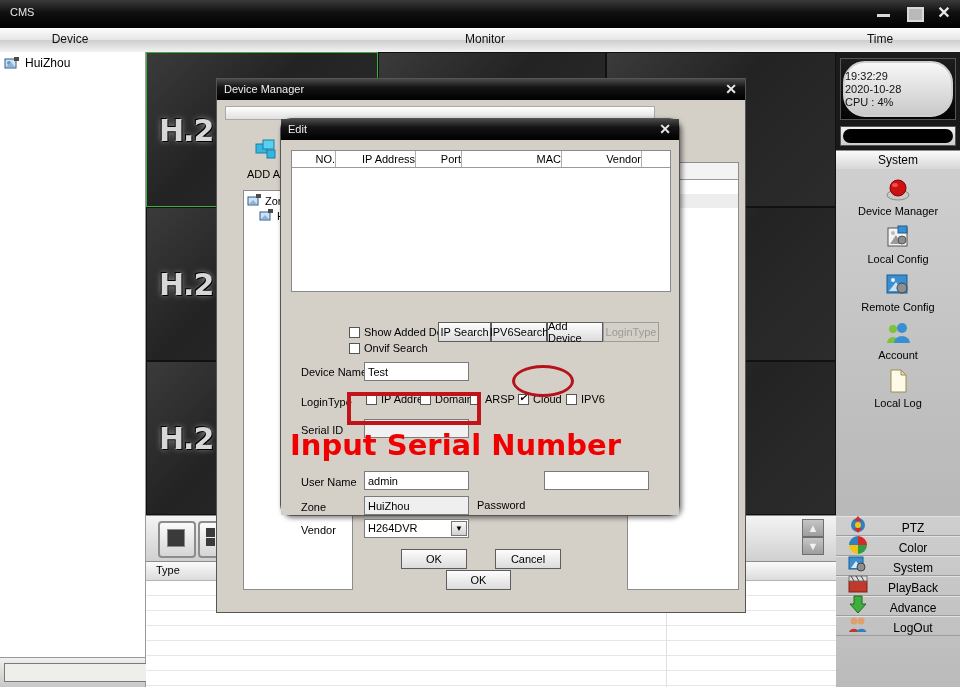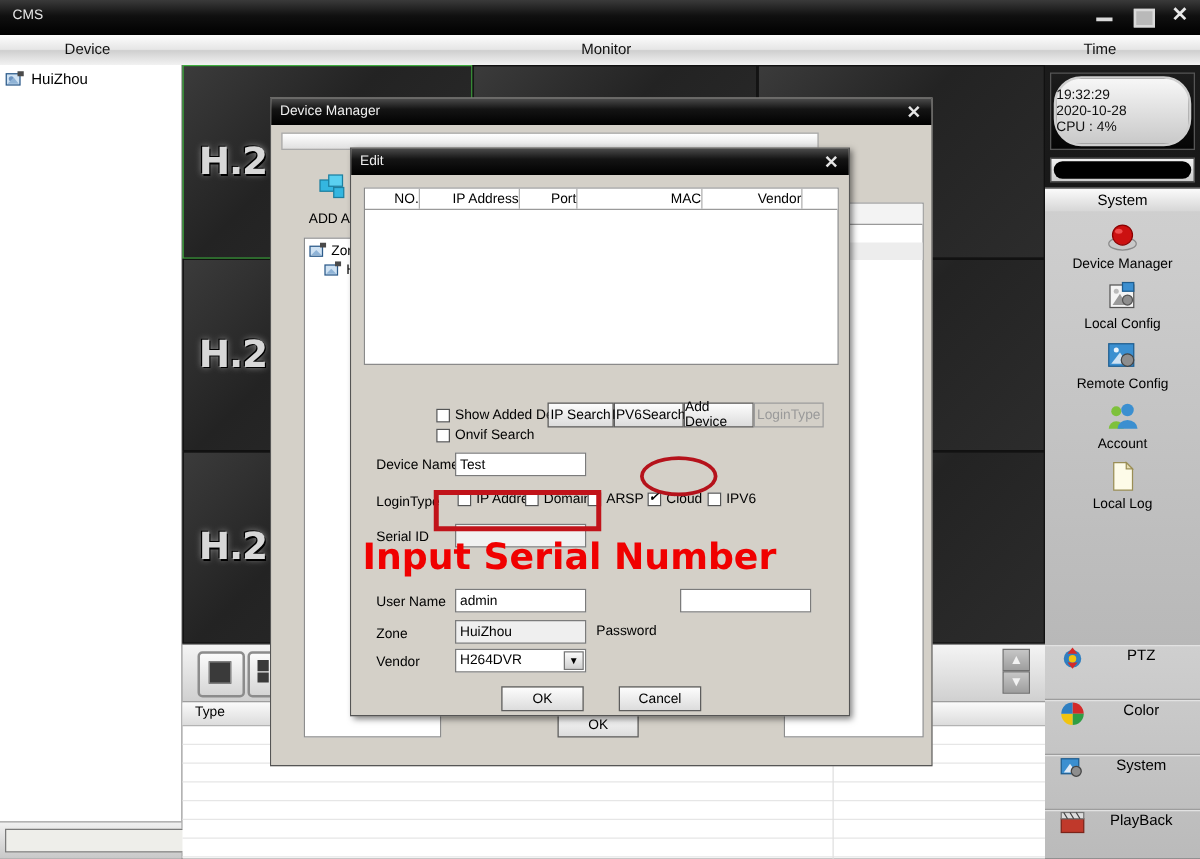--- a/index.html
+++ b/index.html
@@ -114,21 +114,21 @@
   .blackpill i{display:block;width:100%;height:100%;background:#000;border-radius:8px;}
   .syshead{position:absolute;left:0;top:98px;width:124px;height:19px;
     background:linear-gradient(to bottom,#fbfbfb,#d4d4d4);border-top:1px solid #8d8d8d;border-bottom:1px solid #8d8d8d;
     text-align:center;font-size:12px;color:#000;line-height:19px;}
   .sysbody{position:absolute;left:0;top:117px;width:124px;height:347px;
     background:linear-gradient(to bottom,#cfcfcf,#b8b8b8);}
   .sysitem{display:flex;flex-direction:column;align-items:center;margin-top:8px;cursor:pointer;}
   .sysitem .lbl{font-size:11px;color:#000;margin-top:2px;}
   .menulist{position:absolute;left:0;top:464px;width:124px;height:223px;
     background:linear-gradient(to bottom,#cfcfcf,#b4b4b4);}
-  .mitem{height:44px;display:flex;align-items:flex-start;gap:8px;padding-left:12px;
+  .mitem{height:20px;display:flex;align-items:flex-end;gap:8px;padding-left:12px;
     border-bottom:1px solid #9d9d9d;border-top:1px solid #e2e2e2;box-sizing:border-box;cursor:pointer;}
   .mitem .lbl{font-size:12px;color:#000;width:70px;text-align:center;}
 
   
   .ico{width:22px;height:20px;position:relative;display:inline-block;}
   .ico.big{width:28px;height:26px;}
 
   
   .dlg{position:absolute;background:#d4d0c8;border:1px solid #555;box-sizing:border-box;}
   .dlg-title{height:21px;background:linear-gradient(to bottom,#4a4a4a 0%,#141414 40%,#000 100%);
@@ -142,21 +142,21 @@
   .dm-addarea .lbl{font-size:11px;color:#000;margin-top:4px;}
   .dm-tree{position:absolute;left:26px;top:90px;width:110px;height:400px;background:#fff;border:1px solid #8d8d8d;box-sizing:border-box;padding:3px;}
   .dm-tree .row{display:flex;align-items:center;gap:4px;font-size:11px;color:#000;margin-bottom:2px;}
   .dm-tree .row.child{padding-left:12px;}
   .dm-table{position:absolute;left:410px;top:62px;width:112px;height:428px;background:#fff;border:1px solid #8d8d8d;box-sizing:border-box;}
   .dm-table .hd{height:17px;border-bottom:1px solid #999;font-size:11px;color:#000;padding:2px 0 0 4px;box-sizing:border-box;font-weight:bold;background:#f3f3f3;}
   .dm-table .alt{height:14px;background:#ededed;}
   .dm-ok{position:absolute;left:229px;bottom:22px;width:65px;height:20px;}
 
   
-  #editdlg{left:280px;top:118px;width:400px;height:455px;box-shadow:2px 2px 5px rgba(0,0,0,.5);}
+  #editdlg{left:280px;top:118px;width:400px;height:398px;box-shadow:2px 2px 5px rgba(0,0,0,.5);border-radius:11px;}
   #editdlg .body{position:absolute;left:0;top:21px;right:0;bottom:0;background:#d4d0c8;}
   .ed-table{position:absolute;left:10px;top:10px;width:380px;height:142px;background:#fff;border:1px solid #8a8a8a;box-sizing:border-box;text-align:right;}
   .ed-table .hdr{display:flex;height:16px;border-bottom:1px solid #9a9a9a;background:#fff;}
   .ed-table .hdr div{font-size:11px;color:#000;padding:2px 0 0 5px;box-sizing:border-box;border-right:1px solid #b0b0b0;}
   .btn{background:linear-gradient(to bottom,#fdfdfd,#dcdcdc);border:1px solid #5d5d5d;
     box-sizing:border-box;font-size:11px;color:#000;display:flex;align-items:center;justify-content:center;cursor:pointer;}
   .btn.disabled{color:#9a9a9a;border-color:#9c9c9c;background:#d4d0c8;cursor:default;}
   .cbx{display:inline-flex;align-items:center;gap:4px;font-size:11px;color:#000;cursor:pointer;}
   .cbx i{width:11px;height:11px;border:1px solid #555;background:#fff;display:inline-block;position:relative;box-sizing:border-box;flex:none;}
   .cbx.on i:after{content:"✔";position:absolute;left:0px;top:-3px;font-size:10px;color:#000;}

